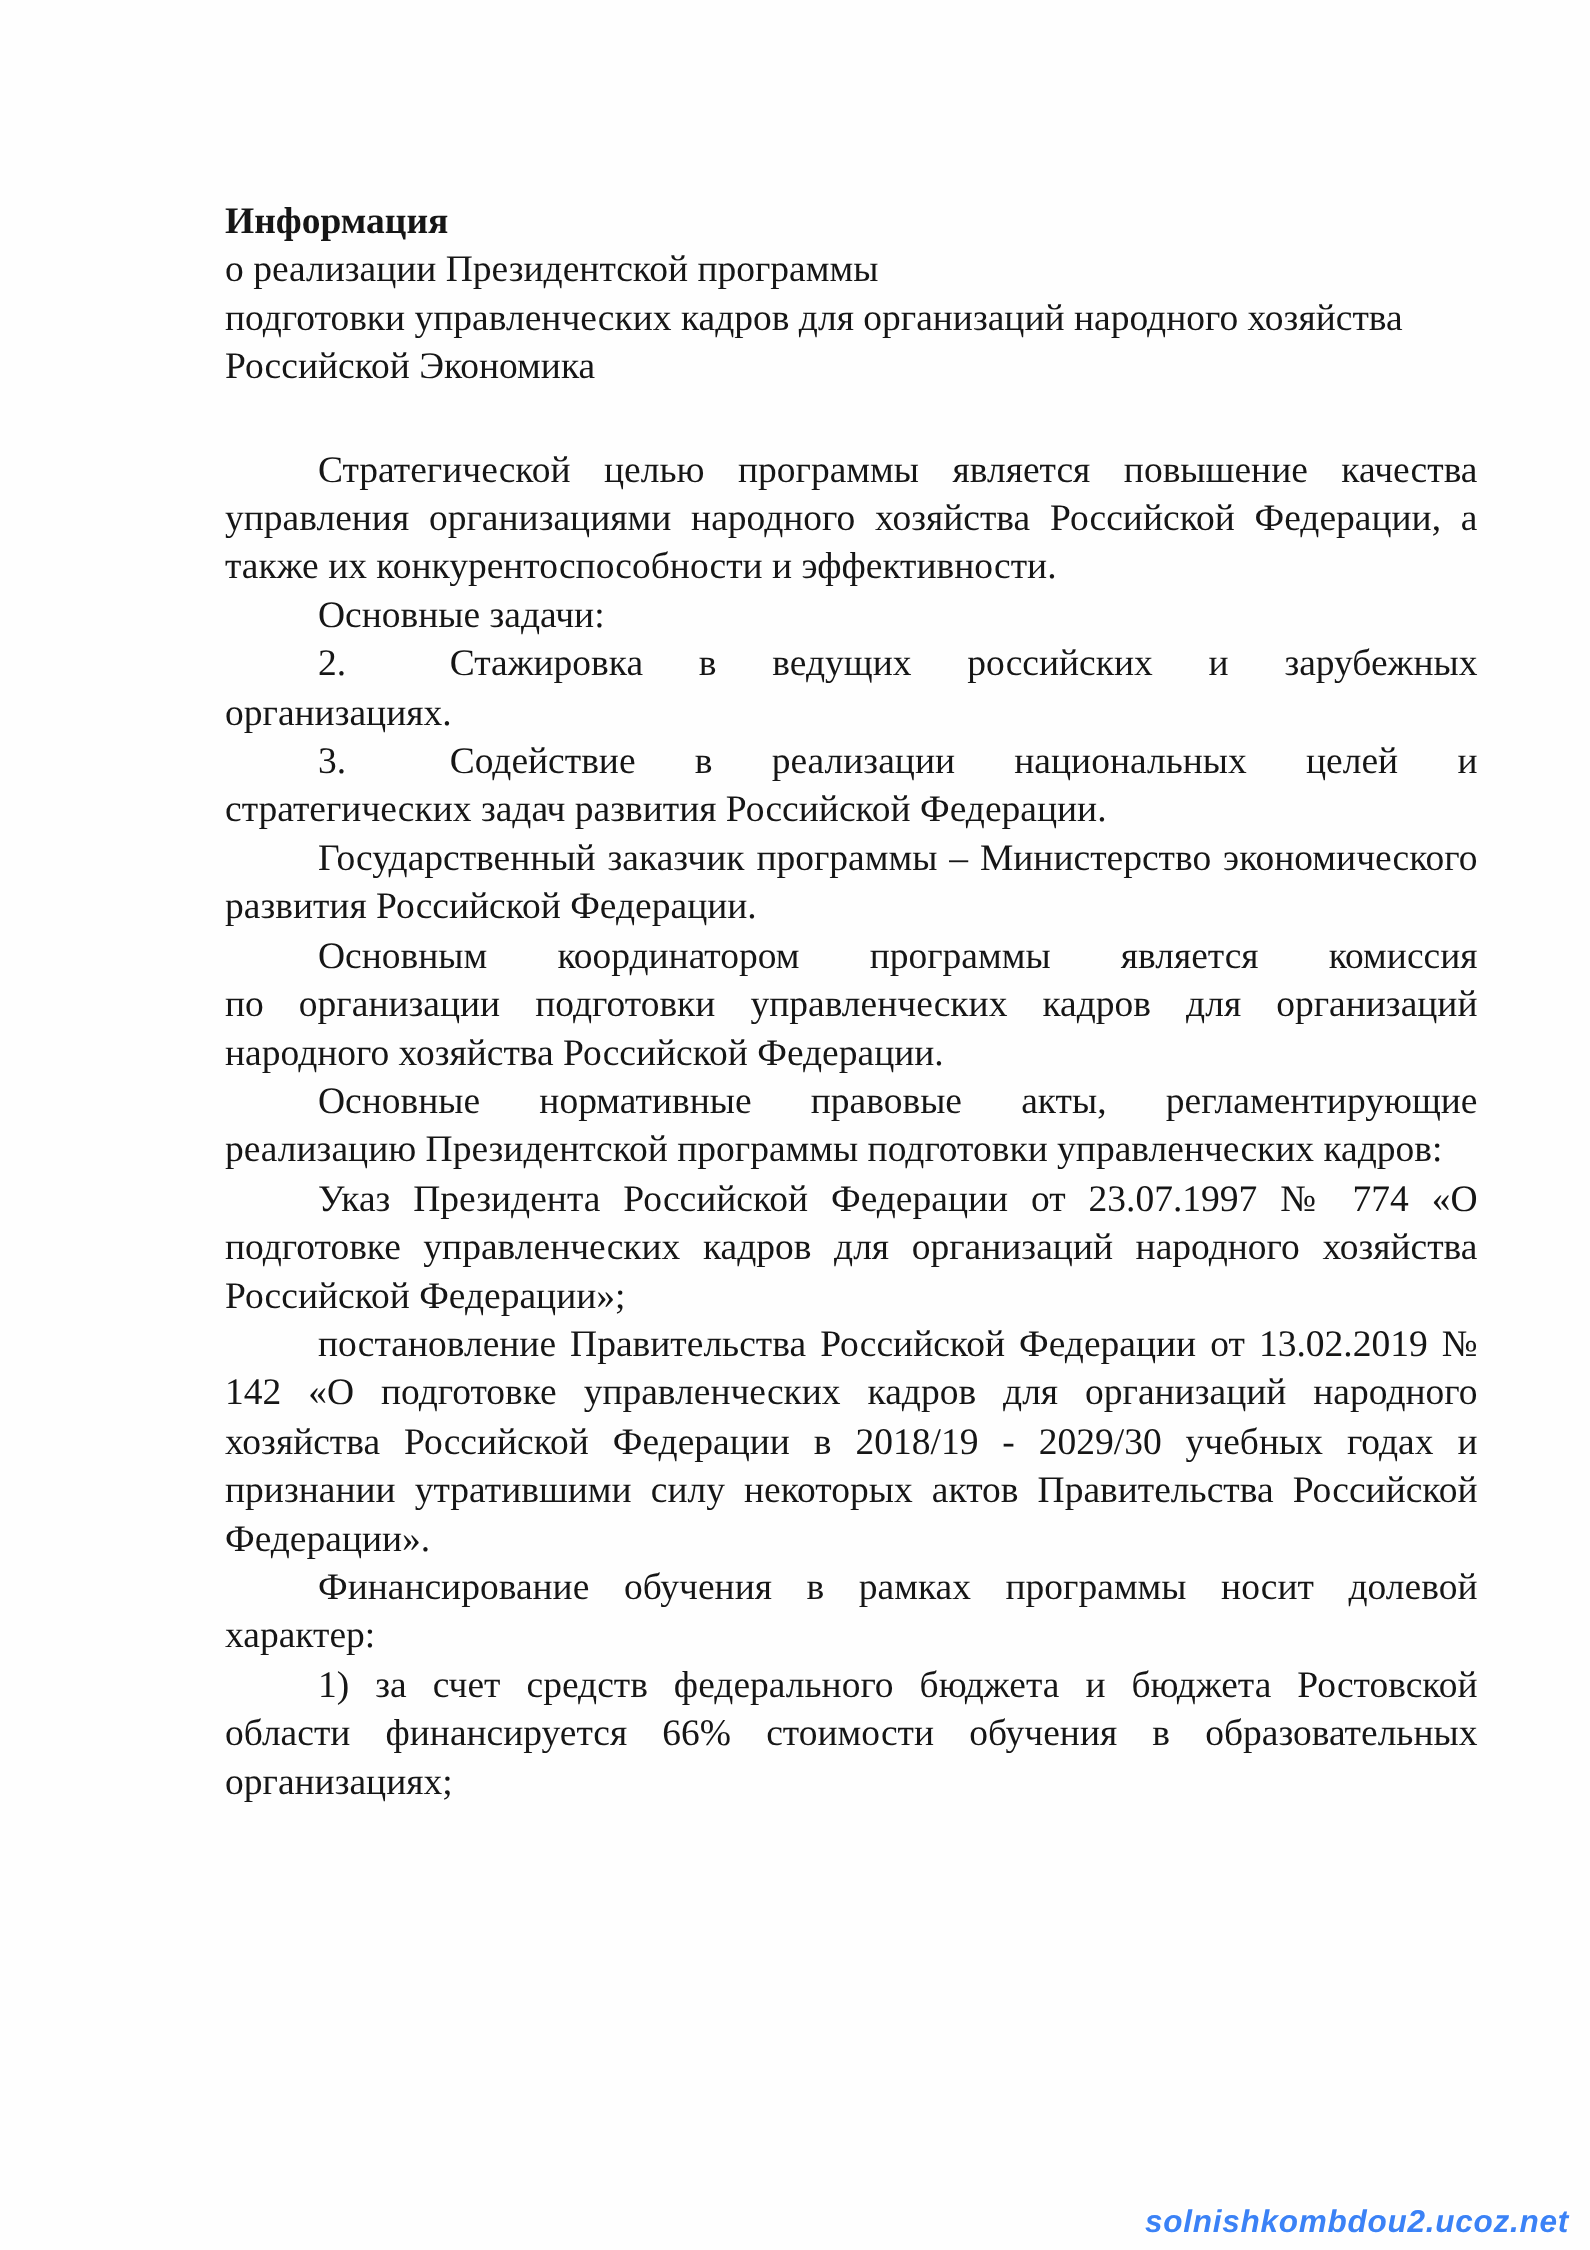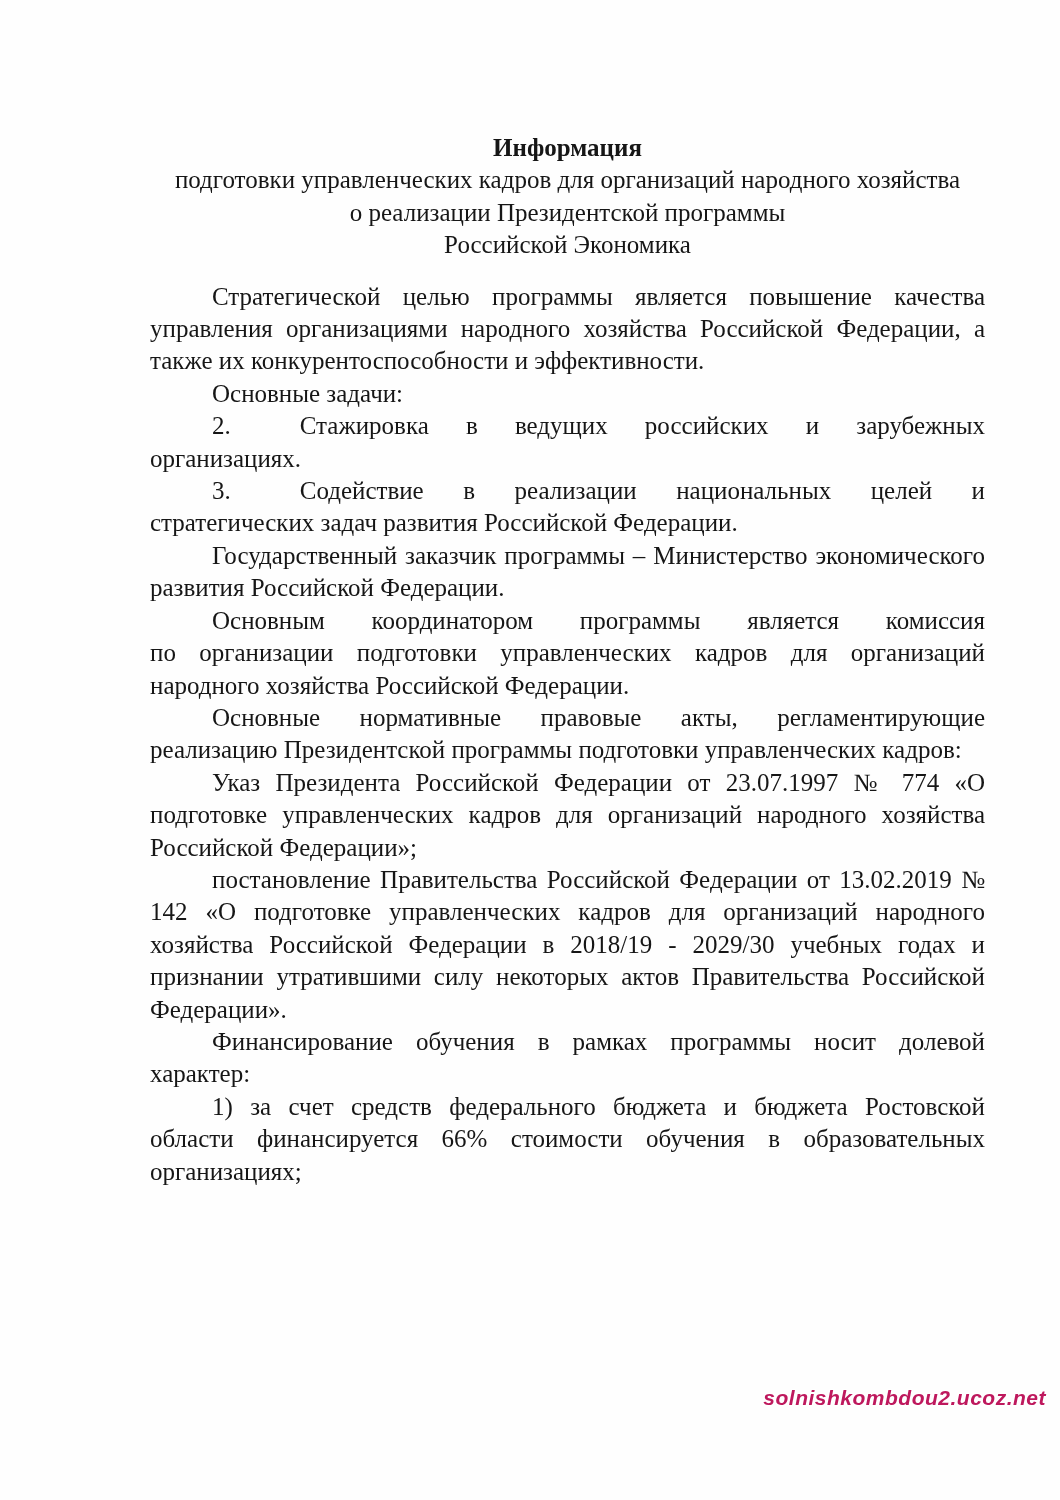--- a/index.html
+++ b/index.html
@@ -14,22 +14,21 @@
     background: #fefefe;
     box-sizing: border-box;
     padding: 132px 75px 0 150px;
     font-family: "Liberation Serif", "DejaVu Serif", serif;
     font-size: 25px;
     line-height: 32.4px;
     color: #161616;
     overflow: hidden;
   }
   .doc-title {
-    text-align: center;
-    margin: 0 0 19px 0;
+    margin: 0 0 36px 0;
   }
   .doc-title .t-line {
     margin: 0;
   }
   .doc-title .t-main {
     font-weight: bold;
   }
   .doc-body p {
     margin: 0;
     text-align: justify;
@@ -38,44 +37,44 @@
   }
   .tab {
     display: inline-block;
     width: 69px;
   }
   .bold {
     font-weight: normal;
   }
   .watermark {
     position: absolute;
-    top: 1382px;
+    top: 1466px;
     right: 14px;
     font-family: "Liberation Sans", "DejaVu Sans", sans-serif;
     font-style: italic;
     font-weight: bold;
     font-size: 21px;
     letter-spacing: 0.5px;
-    color: #be185d;
+    color: #3b82f6;
     text-shadow:
       -1.5px 0 0 #ffffff, 1.5px 0 0 #ffffff,
       0 -1.5px 0 #ffffff, 0 1.5px 0 #ffffff,
       -1px -1px 0 #ffffff, 1px 1px 0 #ffffff,
       -1px 1px 0 #ffffff, 1px -1px 0 #ffffff;
   }
 </style>
 </head>
 <body>
 
 <div class="page">
 
   <div class="doc-title">
     <p class="t-line t-main">Информация</p>
+    <p class="t-line">о реализации Президентской программы</p>
     <p class="t-line">подготовки управленческих кадров для организаций народного хозяйства</p>
-    <p class="t-line">о реализации Президентской программы</p>
     <p class="t-line">Российской Экономика</p>
   </div>
 
   <div class="doc-body">
     <p>Стратегической целью программы является повышение качества управления организациями народного хозяйства Российской Федерации, а также их конкурентоспособности и эффективности.</p>
 
     <p>Основные задачи:</p>
 
 
     <p><span>2.</span><span class="tab"></span><span>Стажировка в ведущих российских и зарубежных организациях.</span></p>

